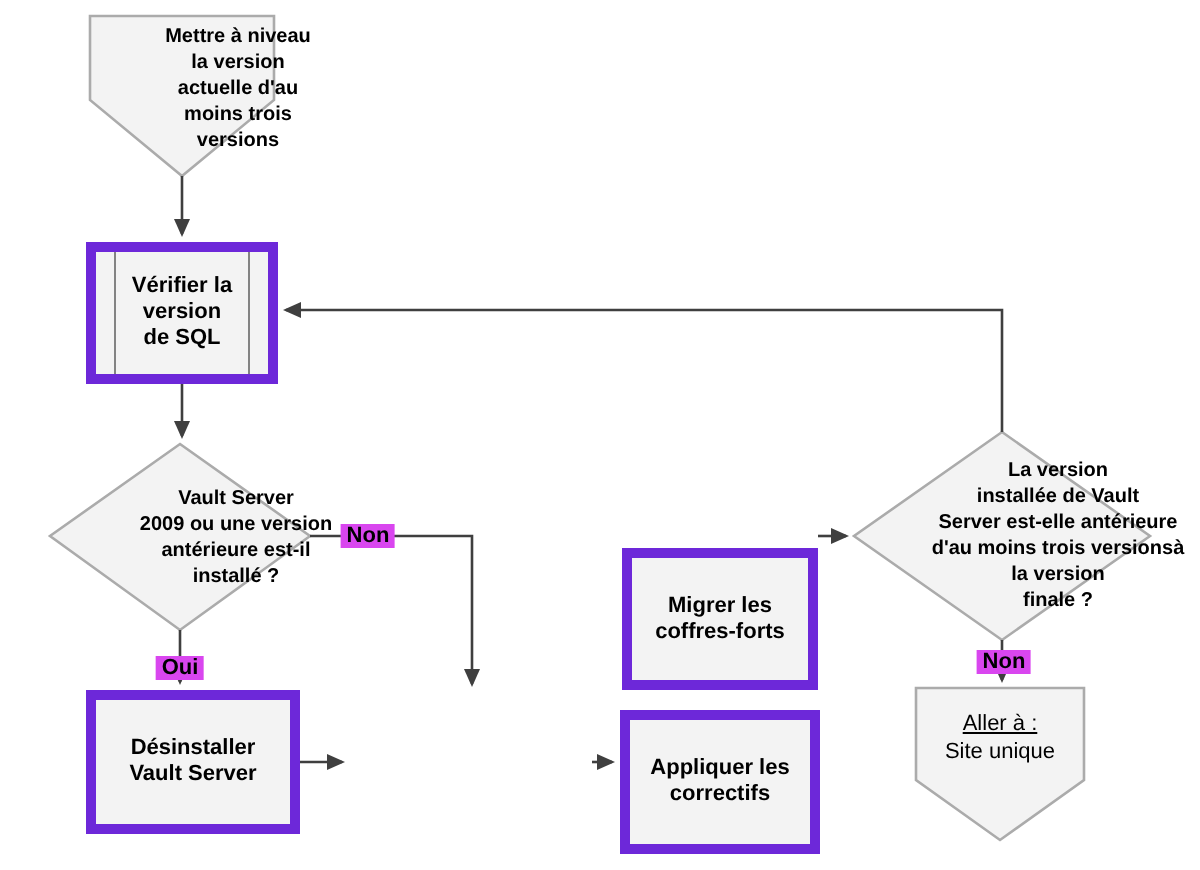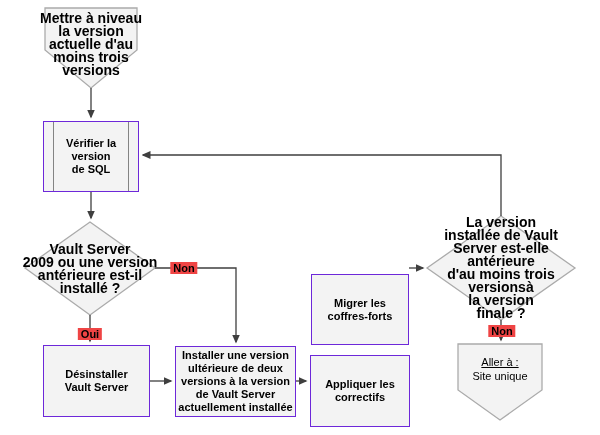--- a/index.html
+++ b/index.html
@@ -2,36 +2,36 @@
 <html><head>
 <meta charset="utf-8">
 <style>
   html,body{margin:0;padding:0;background:#ffffff;}
   .stage{
     position:relative;width:600px;height:435px;background:#ffffff;overflow:hidden;
     font-family:"Liberation Sans",sans-serif;
   }
   .stage svg{position:absolute;left:0;top:0;}
   .rect-node{
-    position:absolute;background:#f3f3f3;border:1px solid #6d28d9;
+    position:absolute;background:#f3f3f3;border:5px solid #6d28d9;
     display:flex;align-items:center;justify-content:center;text-align:center;
     font-weight:bold;font-size:11px;line-height:13px;color:#000;
     white-space:pre-line;box-sizing:border-box;
   }
   .inner-line{position:absolute;top:0;bottom:0;width:1px;background:#838383;}
   .inner-line.left{left:9px;}
   .inner-line.right{right:9px;}
   .shape-text{
     position:absolute;display:flex;align-items:center;justify-content:center;
-    text-align:center;font-weight:bold;font-size:14px;line-height:13px;color:#000;
-    white-space:pre-line;pointer-events:none;
+    text-align:center;font-weight:bold;font-size:10px;line-height:13px;color:#000;
+    white-space:pre-line;pointer-events:none;margin-left:28px;
   }
   .edge-label{
     position:absolute;transform:translate(-50%,-50%);
-    background:#ef4444;padding:0 3px;
+    background:#d946ef;padding:0 3px;
     font-weight:bold;font-size:11px;color:#000;
   }
   .goto-text{
     position:absolute;display:flex;flex-direction:column;align-items:center;justify-content:center;
     font-weight:normal;font-size:11px;line-height:14px;color:#000;text-align:center;
   }
   .goto-text .u{text-decoration:underline;}
 </style>
 </head>
 <body>
@@ -73,27 +73,20 @@
     <span>Vérifier la
 version
 de SQL</span>
   </div>
 
   <div class="rect-node" style="left:43px;top:345px;width:107px;height:72px;">
     <span>Désinstaller
 Vault Server</span>
   </div>
 
-  <div class="rect-node" style="left:175px;top:346px;width:121px;height:71px;">
-    <span>Installer une version
-ultérieure de deux
-versions à la version
-de Vault Server
-actuellement installée</span>
-  </div>
 
   <div class="rect-node" style="left:310px;top:355px;width:100px;height:72px;">
     <span>Appliquer les
 correctifs</span>
   </div>
 
   <div class="rect-node" style="left:311px;top:232px;width:98px;height:71px;margin-top:42px;">
     <span>Migrer les
 coffres-forts</span>
   </div>

